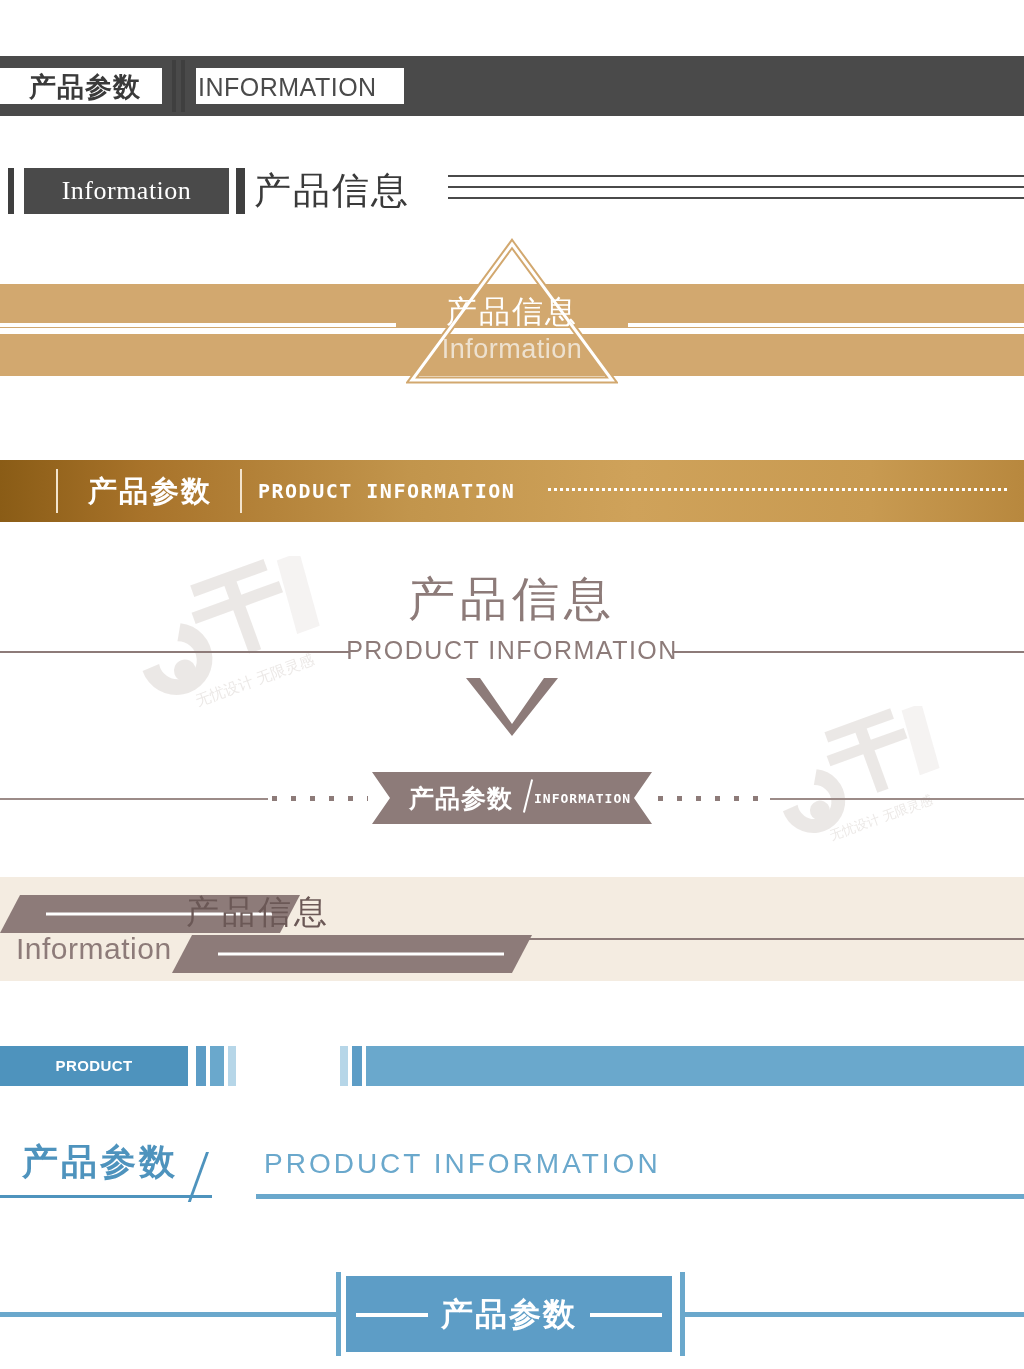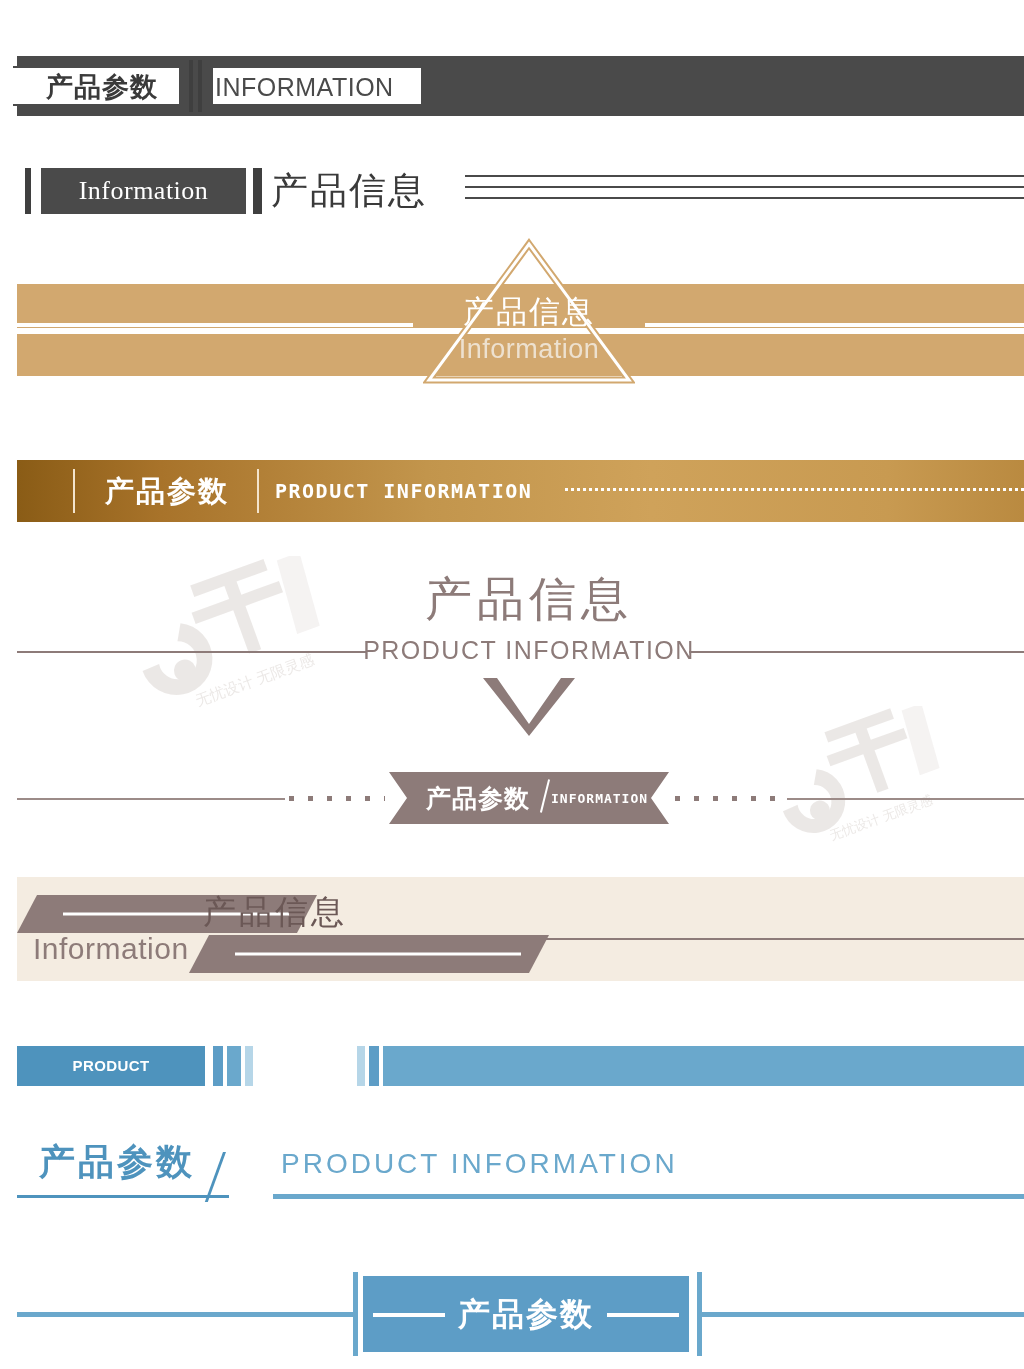--- a/index.html
+++ b/index.html
@@ -3,21 +3,21 @@
 <meta charset="utf-8">
 <style>
   html,body{margin:0;padding:0;}
   body{
     width:1024px;height:1369px;
     background:#ffffff;
     font-family:"Liberation Sans","DejaVu Sans",sans-serif;
     position:relative;overflow:hidden;
   }
   .stage{position:relative;width:1024px;height:1369px;}
-  .band{position:absolute;left:17px;width:1005px;}
+  .band{position:absolute;left:0;width:1005px;}
 
   
   .wm{position:absolute;opacity:.40;pointer-events:none;user-select:none;}
   .wm svg{display:block;}
 
   
   .b1{top:48px;height:76px;}
   .b1 .darkbg{position:absolute;left:0;top:8px;width:1024px;height:60px;background:#4a4a4a;}
   .b1 .whitebox{position:absolute;background:#ffffff;border:2px solid #4a4a4a;box-sizing:border-box;}
   .b1 .wb-cn{left:-4px;top:18px;width:168px;height:40px;border-left:none;}

